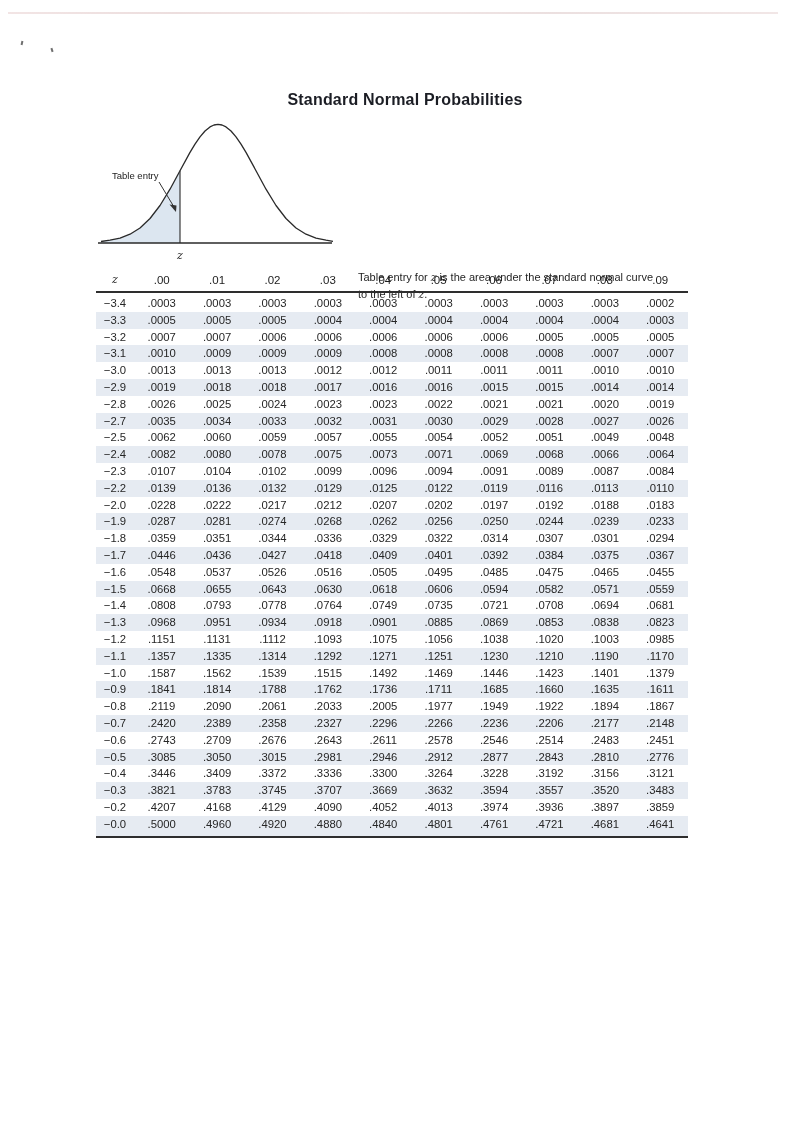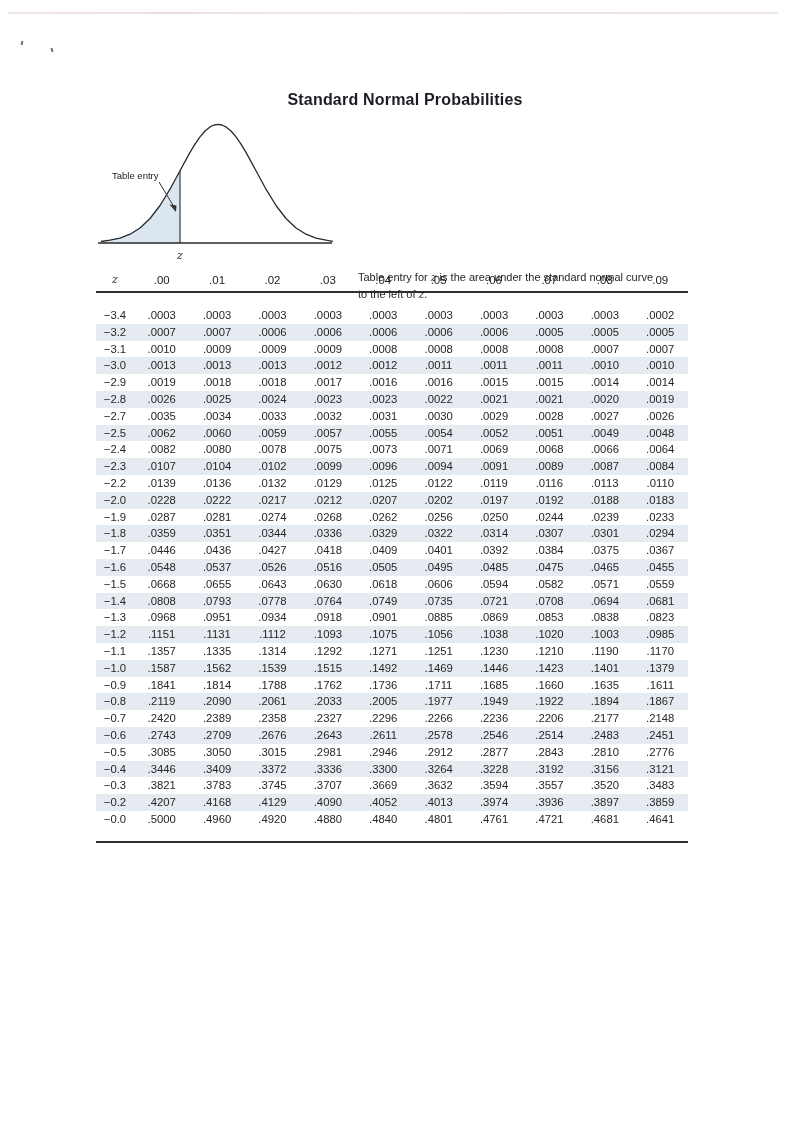--- a/index.html
+++ b/index.html
@@ -75,23 +75,23 @@
   table.ztable td {
     font-size: 11.3px;
     text-align: center;
     height: 16.8px;
     line-height: 16.8px;
     padding: 0;
     color: #262626;
     white-space: nowrap;
   }
   table.ztable tbody tr:nth-child(even) { background: #e6ebf2; }
-  table.ztable tbody tr:first-child td { padding-top: 14px; }
+  table.ztable tbody tr:first-child td { padding-top: 2px; }
   table.ztable tbody tr:last-child td {
-    padding-bottom: 13px;
+    padding-bottom: 3px;
     border-bottom: 2px solid #2e2e2e;
   }
 </style>
 </head>
 <body>
 
 <div class="page">
 
   <div class="scan-top-line"></div>
   <div class="speck speck-a"></div>
@@ -142,20 +142,33 @@
             <td>.0003</td>
             <td>.0003</td>
             <td>.0003</td>
             <td>.0003</td>
             <td>.0003</td>
             <td>.0003</td>
             <td>.0003</td>
             <td>.0002</td>
           </tr>
           <tr>
+            <td class="zcol">−3.3</td>
+            <td>.0005</td>
+            <td>.0005</td>
+            <td>.0005</td>
+            <td>.0004</td>
+            <td>.0004</td>
+            <td>.0004</td>
+            <td>.0004</td>
+            <td>.0004</td>
+            <td>.0004</td>
+            <td>.0003</td>
+          </tr>
+          <tr>
             <td class="zcol">−3.2</td>
             <td>.0007</td>
             <td>.0007</td>
             <td>.0006</td>
             <td>.0006</td>
             <td>.0006</td>
             <td>.0006</td>
             <td>.0006</td>
             <td>.0005</td>
             <td>.0005</td>

